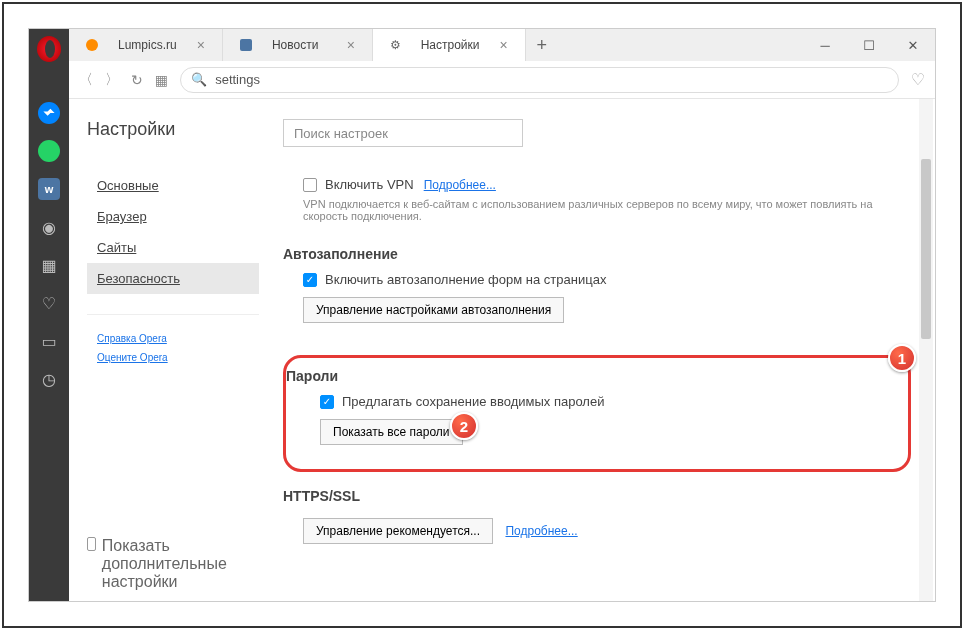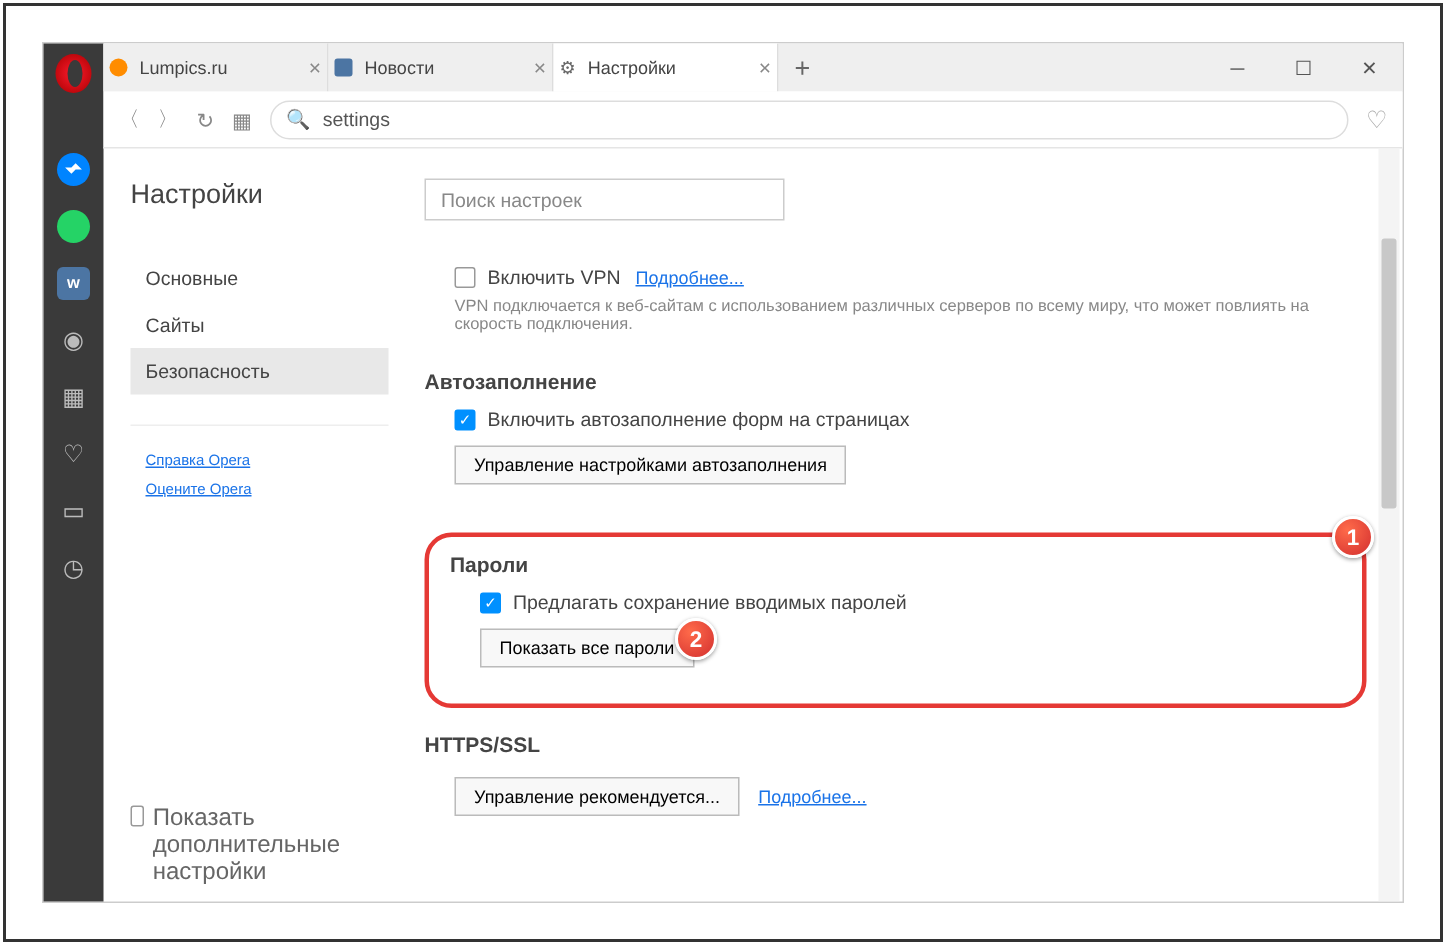--- a/index.html
+++ b/index.html
@@ -9,35 +9,35 @@
 .side-rail { width: 40px; background: #3a3a3a; display: flex; flex-direction: column; align-items: center; padding-top: 8px; gap: 14px; }
 .rail-icon { width: 24px; height: 24px; display: flex; align-items: center; justify-content: center; color: #bbb; font-size: 16px; }
 .opera-logo { width: 26px; height: 26px; background: radial-gradient(circle, #ff1b2d 0%, #a70000 100%); border-radius: 50%; position: relative; }
 .opera-logo::after { content: ""; position: absolute; top: 4px; left: 8px; width: 10px; height: 18px; background: #3a3a3a; border-radius: 50%; }
 .messenger-icon { width: 22px; height: 22px; background: #0084ff; border-radius: 50%; display: flex; align-items: center; justify-content: center; }
 .messenger-icon::after { content: ""; width: 14px; height: 14px; background: #fff; clip-path: polygon(10% 40%, 40% 40%, 60% 20%, 90% 50%, 60% 50%, 40% 70%); }
 .whatsapp-icon { width: 22px; height: 22px; background: #25d366; border-radius: 50%; }
 .vk-icon { width: 22px; height: 22px; background: #4c75a3; border-radius: 4px; display: flex; align-items: center; justify-content: center; color: #fff; font-size: 11px; font-weight: bold; }
 .main-area { flex: 1; display: flex; flex-direction: column; }
 .title-bar { height: 32px; display: flex; align-items: stretch; background: #efefef; }
-.tab { display: flex; align-items: center; padding: 0 4px; gap: 8px; font-size: 12px; color: #444; border-right: 1px solid #ddd; min-width: 150px; background: #efefef; justify-content: center; }
+.tab { display: flex; align-items: center; padding: 0 17px; gap: 20px; font-size: 12px; color: #444; border-right: 1px solid #ddd; min-width: 150px; background: #efefef; justify-content: center; }
 .tab.active { background: #fff; }
 .tab-close { color: #888; font-size: 14px; cursor: pointer; margin-left: auto; }
 .tab-icon { width: 14px; height: 14px; display: inline-block; }
 .new-tab-btn { width: 32px; display: flex; align-items: center; justify-content: center; color: #666; font-size: 18px; }
 .win-controls { margin-left: auto; display: flex; }
 .win-btn { width: 44px; display: flex; align-items: center; justify-content: center; color: #555; font-size: 13px; }
 .addr-bar { height: 38px; display: flex; align-items: center; padding: 0 10px; gap: 12px; border-bottom: 1px solid #e5e5e5; background: #fff; }
 .nav-btn { color: #888; font-size: 14px; }
 .addr-field { flex: 1; height: 26px; border: 1px solid #ddd; border-radius: 13px; display: flex; align-items: center; padding: 0 10px; gap: 8px; font-size: 13px; color: #555; }
 .heart-icon { margin-left: auto; color: #aaa; font-size: 16px; }
 .content { flex: 1; display: flex; overflow: hidden; }
 .settings-sidebar { width: 190px; padding: 20px 0 10px 18px; display: flex; flex-direction: column; font-size: 13px; position: relative; }
 .settings-title { font-size: 18px; color: #444; margin-bottom: 30px; }
-.nav-item { padding: 8px 10px; color: #444; cursor: pointer; }
+.nav-item { padding: 8px 10px; color: #444; cursor: pointer; text-decoration: underline; }
 .nav-item.active { background: #e8e8e8; font-weight: normal; }
 .sidebar-links { margin-top: 20px; border-top: 1px solid #eee; padding-top: 14px; }
 .sidebar-link { color: #1a73e8; text-decoration: underline; font-size: 10px; padding: 4px 10px; display: block; }
 .show-advanced { position: absolute; bottom: 10px; left: 18px; display: flex; align-items: flex-start; gap: 6px; font-size: 16px; color: #666; }
 .settings-main { flex: 1; padding: 20px 24px; overflow-y: auto; position: relative; }
 .search-box { width: 240px; height: 28px; border: 1px solid #ccc; padding: 0 10px; font-size: 13px; color: #888; display: flex; align-items: center; margin-bottom: 30px; }
 .section-group { margin-bottom: 24px; }
 .checkbox-row { display: flex; align-items: center; gap: 8px; font-size: 13px; color: #444; margin: 6px 0 6px 20px; }
 .checkbox { width: 14px; height: 14px; border: 1px solid #999; border-radius: 2px; display: inline-flex; align-items: center; justify-content: center; font-size: 10px; }
 .checkbox.checked { background: #0090ff; border-color: #0090ff; color: #fff; }
@@ -118,20 +118,21 @@
         <span>🔍</span>
         <span>settings</span>
       </div>
       <span class="heart-icon">♡</span>
     </div>
 
     <div class="content">
       <div class="settings-sidebar">
         <div class="settings-title">Настройки</div>
         <div class="nav-item">Основные</div>
+        <div class="nav-item">Браузер</div>
         <div class="nav-item">Сайты</div>
         <div class="nav-item active">Безопасность</div>
         <div class="sidebar-links">
           <a class="sidebar-link">Справка Opera</a>
           <a class="sidebar-link">Оцените Opera</a>
         </div>
         <label class="show-advanced">
           <span class="checkbox"></span>
           <span>Показать дополнительные настройки</span>
         </label>
@@ -156,21 +157,21 @@
           <div class="checkbox-row">
             <span class="checkbox checked">✓</span>
             <span>Включить автозаполнение форм на страницах</span>
           </div>
           <div class="settings-btn">Управление настройками автозаполнения</div>
         </div>
 
         <div class="highlight-box">
           <div class="callout callout-1">1</div>
           <div class="callout callout-2">2</div>
-          <div class="section-title" style="margin-top:0;margin-left:14px">Пароли</div>
+          <div class="section-title" style="margin-top:0;">Пароли</div>
           <div class="checkbox-row" style="margin-left:34px">
             <span class="checkbox checked">✓</span>
             <span>Предлагать сохранение вводимых паролей</span>
           </div>
           <div class="settings-btn" style="margin-left:34px">Показать все пароли</div>
         </div>
 
         <div class="section-group">
           <div class="section-title">HTTPS/SSL</div>
           <span class="settings-btn">Управление рекомендуется...</span>

